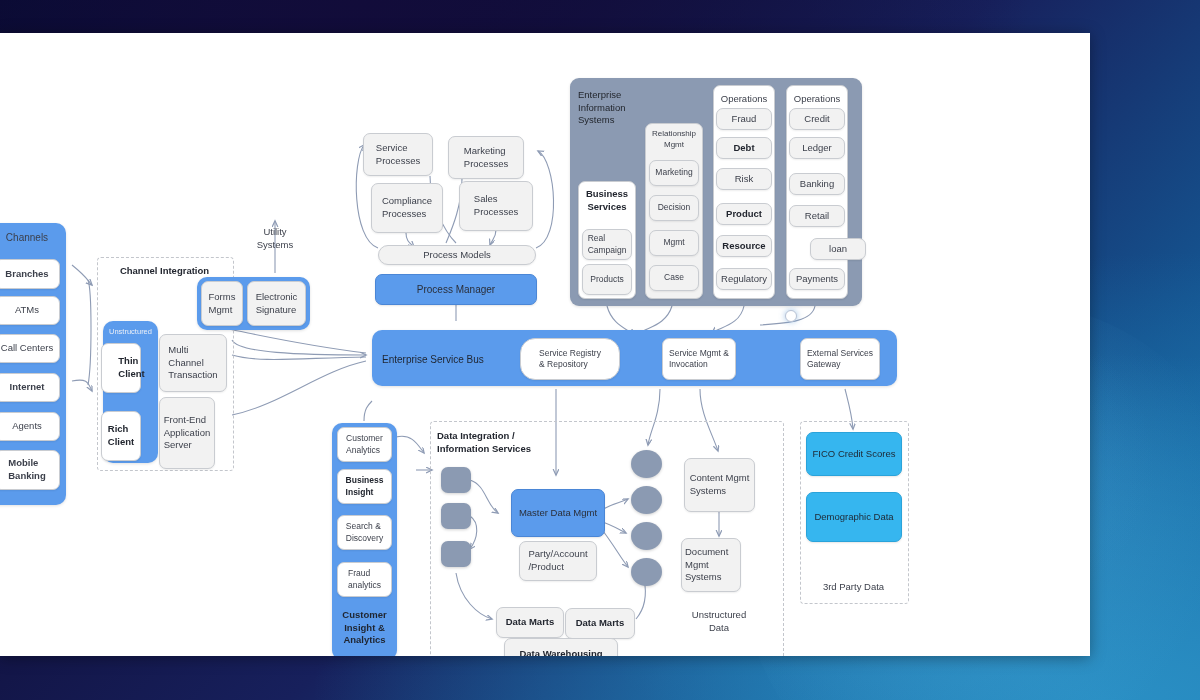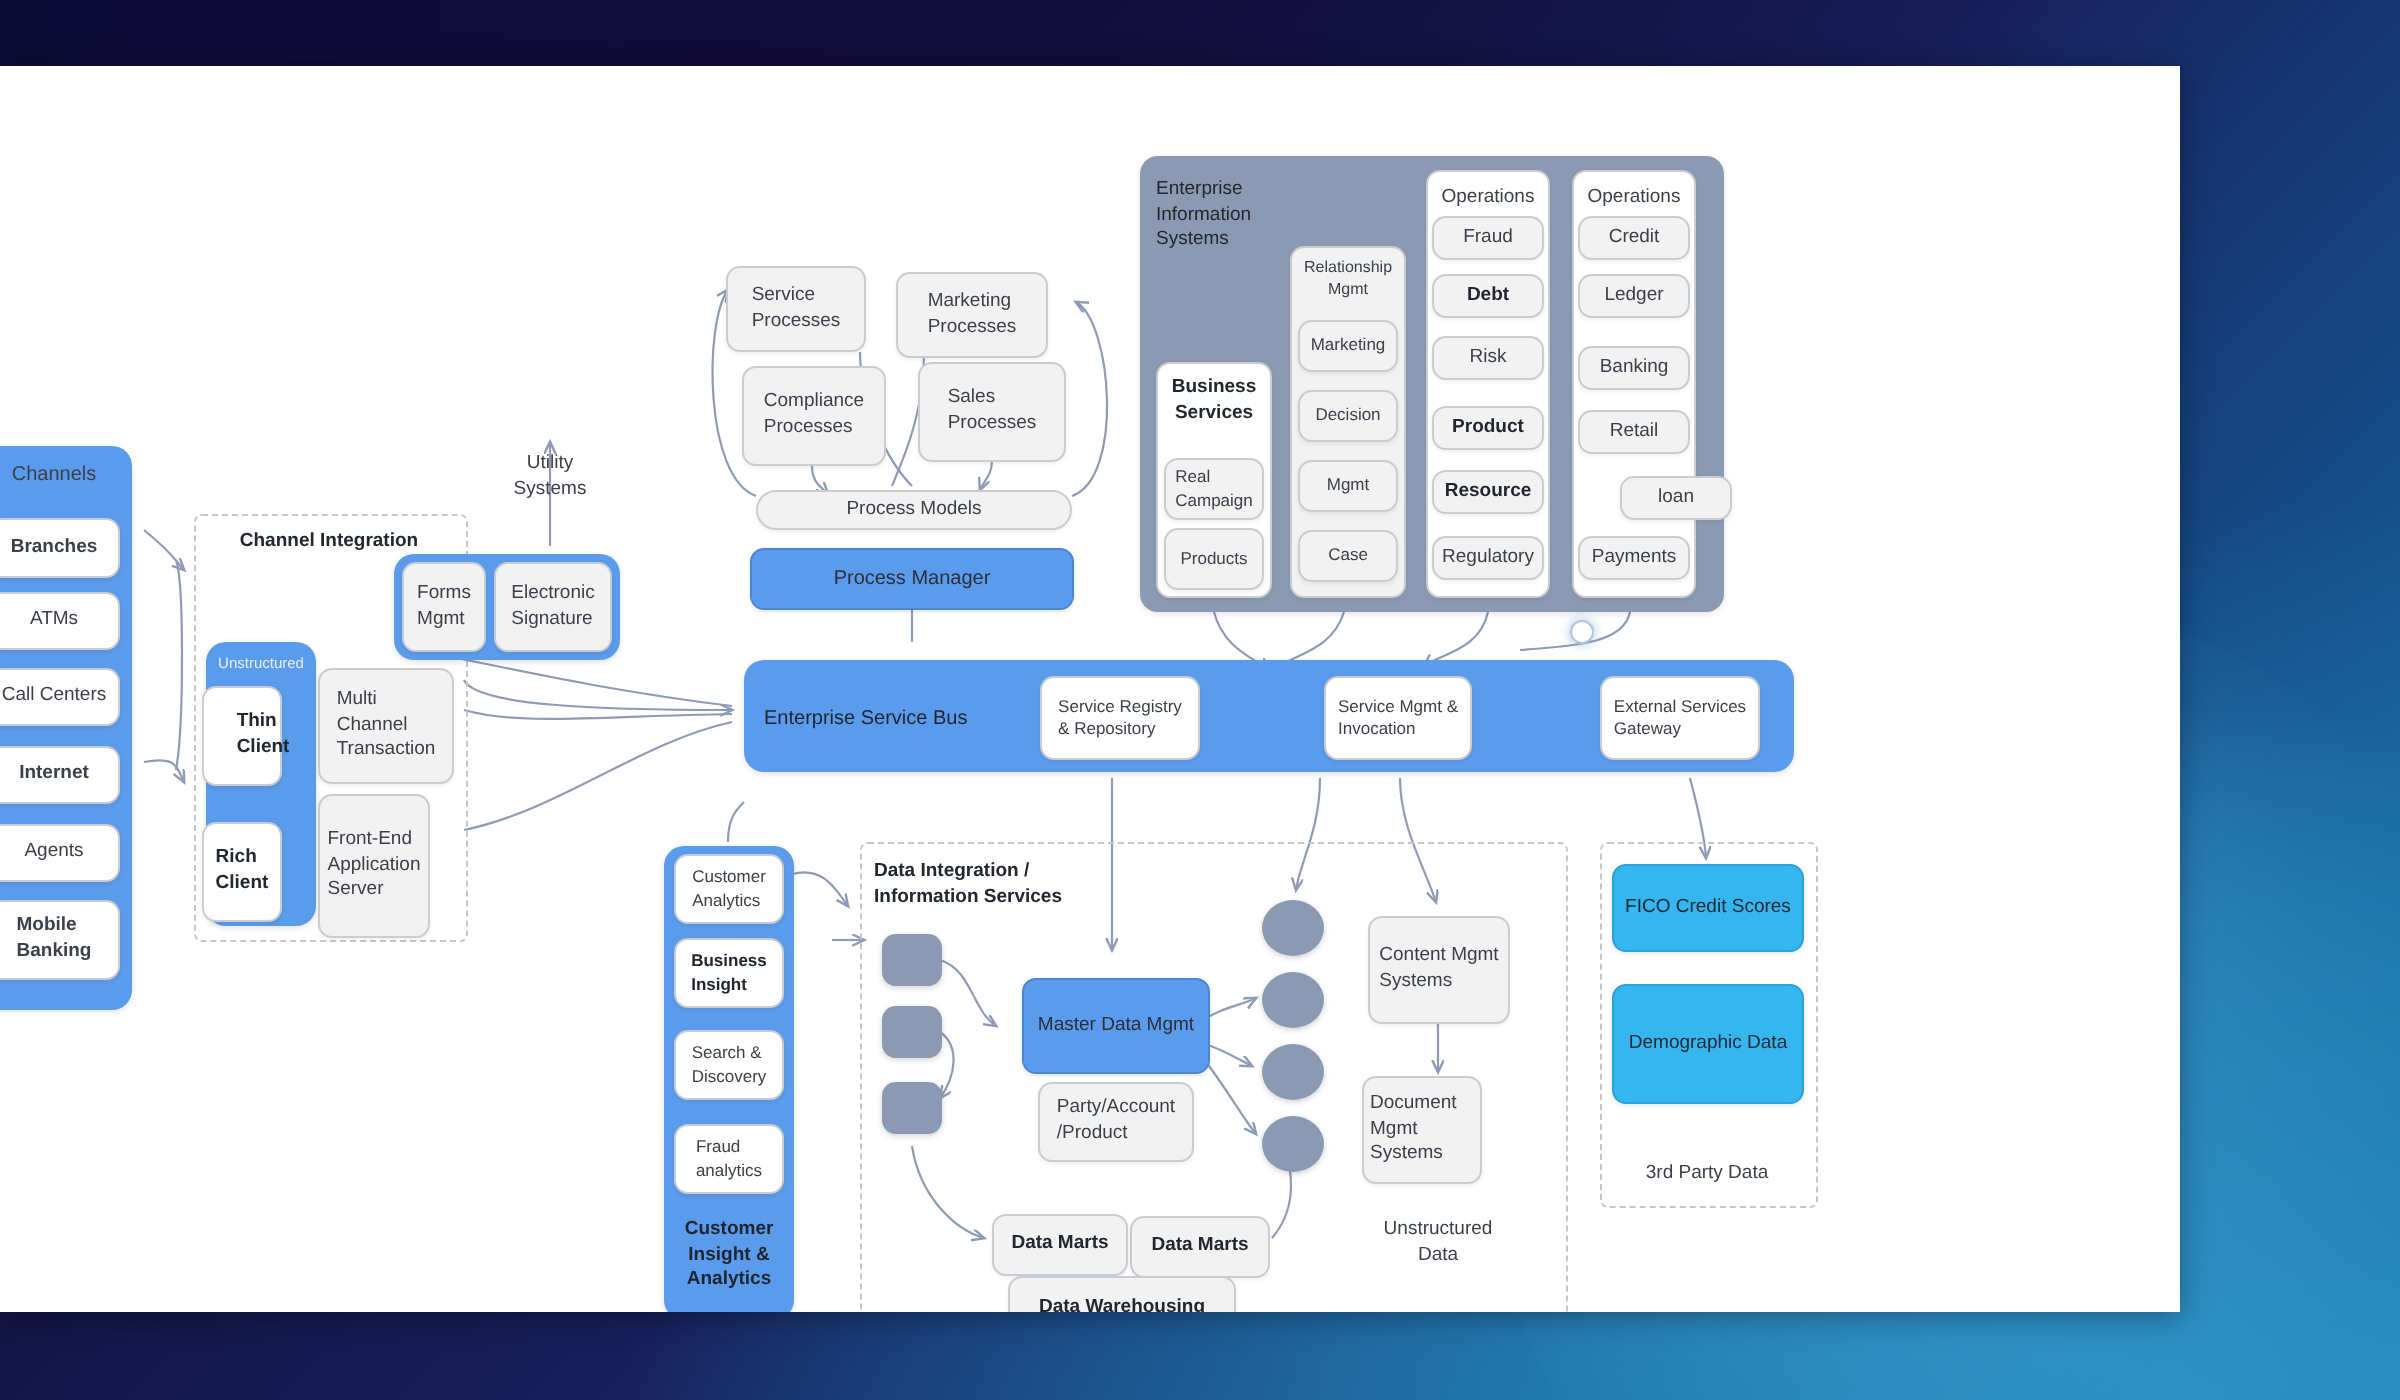--- a/index.html
+++ b/index.html
@@ -270,21 +270,21 @@
     <div class="node gray" style="left:789px;top:104px;width:56px;height:22px;">Ledger</div>
     <div class="node gray" style="left:789px;top:140px;width:56px;height:22px;">Banking</div>
     <div class="node gray" style="left:789px;top:172px;width:56px;height:22px;">Retail</div>
     <div class="node gray" style="left:789px;top:205px;width:56px;height:22px;margin-left:21px;">loan</div>
     <div class="node gray" style="left:789px;top:235px;width:56px;height:22px;">Payments</div>
 
     <div style="position:absolute;left:785px;top:277px;width:10px;height:10px;border-radius:50%;background:#fff;border:1px solid #b9c3d4;box-shadow:0 0 6px rgba(120,170,220,.7);"></div>
 
     <div class="bluepanel" style="position:absolute;left:372px;top:297px;width:525px;height:56px;"></div>
     <div class="lbl lbl-l" style="left:382px;top:320px;width:140px;font-size:10px;color:#1f2530;">Enterprise Service Bus</div>
-    <div class="node white" style="left:520px;top:305px;width:80px;height:42px;font-size:8.5px;">Service Registry
+    <div class="node white" style="left:520px;top:305px;width:100px;height:42px;font-size:8.5px;border-radius:15px;">Service Registry
 &amp; Repository</div>
     <div class="node white" style="left:662px;top:305px;width:74px;height:42px;font-size:8.5px;">Service Mgmt &amp;
 Invocation</div>
     <div class="node white" style="left:800px;top:305px;width:80px;height:42px;font-size:8.5px;">External Services
 Gateway</div>
 
     <div class="bluepanel" style="position:absolute;left:332px;top:390px;width:65px;height:237px;"></div>
     <div class="node white" style="left:337px;top:394px;width:55px;height:35px;font-size:8.5px;">Customer
 Analytics</div>
     <div class="node white bold" style="left:337px;top:436px;width:55px;height:35px;font-size:8.5px;">Business
@@ -320,17 +320,17 @@
 Mgmt Systems</div>
     <div class="lbl" style="left:682px;top:576px;width:74px;">Unstructured
 Data</div>
 
     <div class="node gray" style="left:496px;top:574px;width:68px;height:31px;font-weight:bold;color:#22262f;">Data Marts</div>
     <div class="node gray" style="left:565px;top:575px;width:70px;height:31px;font-weight:bold;color:#22262f;">Data Marts</div>
     <div class="node gray" style="left:504px;top:605px;width:114px;height:33px;font-weight:bold;color:#22262f;">Data Warehousing</div>
 
     <div class="dashed" style="left:800px;top:388px;width:107px;height:181px;"></div>
     <div class="node cyan" style="left:806px;top:399px;width:96px;height:44px;">FICO Credit Scores</div>
-    <div class="node cyan" style="left:806px;top:459px;width:96px;height:60px;">Demographic Data</div>
+    <div class="node cyan" style="left:806px;top:459px;width:96px;height:50px;">Demographic Data</div>
     <div class="lbl" style="left:800px;top:548px;width:107px;">3rd Party Data</div>
 
   </div>
 </div>
 
 </body></html>

